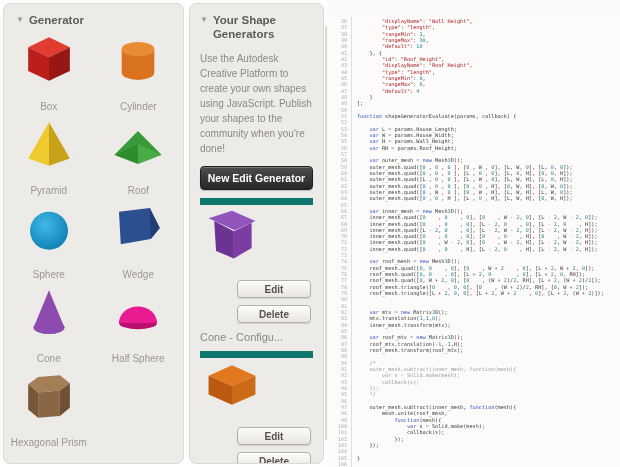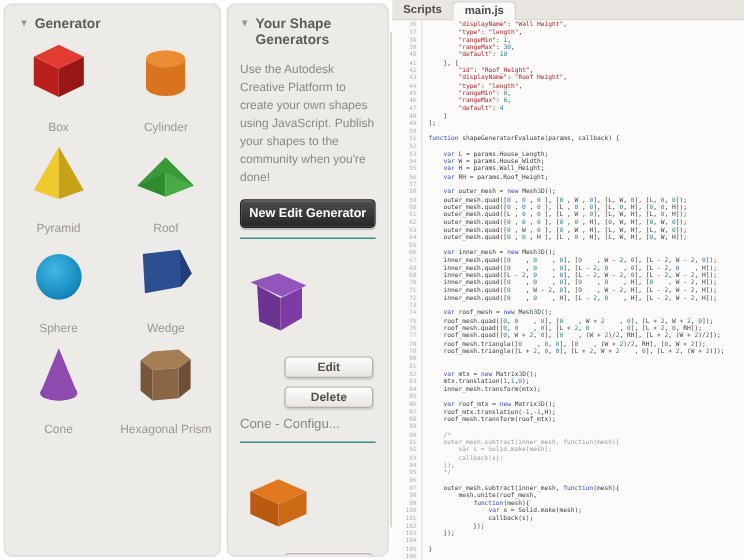--- a/index.html
+++ b/index.html
@@ -20,21 +20,21 @@
   .shape-grid { display:grid; grid-template-columns:1fr 1fr; margin-top:2px; }
   .shape-cell { height:84px; display:flex; flex-direction:column; align-items:center; justify-content:flex-end; padding-bottom:3px; cursor:pointer; }
   .shape-cell svg { display:block; }
   .shape-label { font-size:10px; color:#9b9792; margin-top:13px; text-align:center; white-space:nowrap; }
 
   .gen-desc { font-size:10px; color:#8b8883; line-height:15px; margin-top:8px; }
   .new-gen-btn { display:block; width:100%; margin-top:10px; height:24px; border:1px solid #1f1f1f; border-radius:4px;
     background:linear-gradient(#4d4d4d,#262626); color:#fff; font-weight:bold; font-size:10.5px; font-family:"Liberation Sans",sans-serif;
     cursor:pointer; box-shadow:inset 0 1px 0 rgba(255,255,255,.25), 0 1px 1px rgba(0,0,0,.2); }
 
-  .gen-item { margin-top:8px; padding-top:24px; border-top:1px solid #0f766e; }
+  .gen-item { margin-top:8px; padding-top:1px; border-top:7px solid #0f766e; }
   .gen-item:first-of-type { border-top:none; }
   .gen-item svg { display:block; margin-left:2px; }
   .gen-btns { display:flex; flex-direction:column; align-items:flex-end; gap:7px; margin-top:16px; padding-right:2px; }
   .sm-btn { width:74px; height:18px; border:1px solid #b3afa9; border-radius:4px; background:linear-gradient(#fdfcfb,#e8e5e1);
     color:#55524e; font-weight:bold; font-size:10px; font-family:"Liberation Sans",sans-serif; cursor:pointer;
     box-shadow:0 1px 1px rgba(0,0,0,.12), inset 0 1px 0 #fff; }
   .gen-name { font-size:11px; color:#8b8883; margin-top:8px; white-space:nowrap; }
 
   
   #editor { position:absolute; left:327px; top:0; width:293px; height:467px; background:#fbfaf9; }
@@ -125,20 +125,27 @@
       </div>
 
       <div class="shape-cell">
         <svg width="58" height="56" viewBox="0 0 64 60">
           <ellipse cx="32" cy="47" rx="17" ry="7" fill="#6b3390"></ellipse>
           <path d="M32,6 L15,47 A17,7 0 0 0 49,47 Z" fill="#8d4bb0"></path>
         </svg>
         <div class="shape-label">Cone</div>
       </div>
 
+      <div class="shape-cell">
+        <svg width="58" height="56" viewBox="0 0 64 60">
+          <ellipse cx="32" cy="42" rx="21" ry="7" fill="#bb0e70"></ellipse>
+          <path d="M11,42 A21,18 0 0 1 53,42 Z" fill="#e81b90"></path>
+        </svg>
+        <div class="shape-label">Half Sphere</div>
+      </div>
 
       <div class="shape-cell">
         <svg width="58" height="56" viewBox="0 0 64 60">
           <polygon points="20,9 44,7 55,16 44,24 20,26 9,17" fill="#a57e56"></polygon>
           <polygon points="9,17 20,26 20,54 9,45" fill="#77573a"></polygon>
           <polygon points="20,26 44,24 44,52 20,54" fill="#8a6644"></polygon>
           <polygon points="44,24 55,16 55,43 44,52" fill="#6d5036"></polygon>
         </svg>
         <div class="shape-label">Hexagonal Prism</div>
       </div>
@@ -177,24 +184,20 @@
         <button class="sm-btn">Edit</button>
         <button class="sm-btn">Delete</button>
       </div>
 
     </div>
   </div>
 
   <div id="side-strip"></div>
 
   <div id="editor">
-    <div id="tabbar">
-      <span class="tab">Scripts</span>
-      <span class="tab active">main.js</span>
-    </div>
     <div id="code-wrap">
       <div id="gutter">
           <div class="ln">36</div>
           <div class="ln">37</div>
           <div class="ln">38</div>
           <div class="ln">39</div>
           <div class="ln">40</div>
           <div class="ln">41</div>
           <div class="ln">42</div>
           <div class="ln">43</div>

